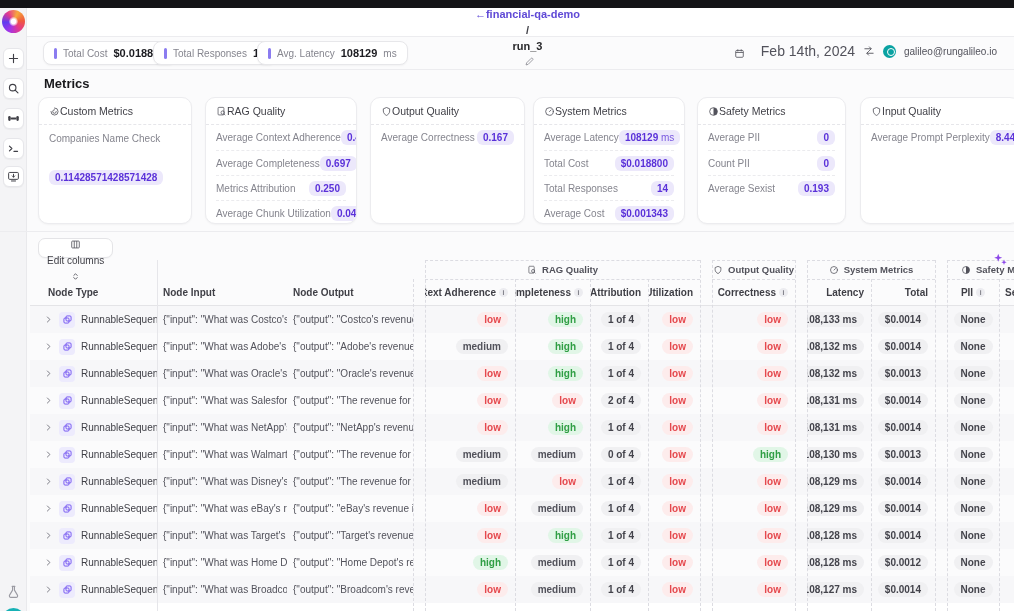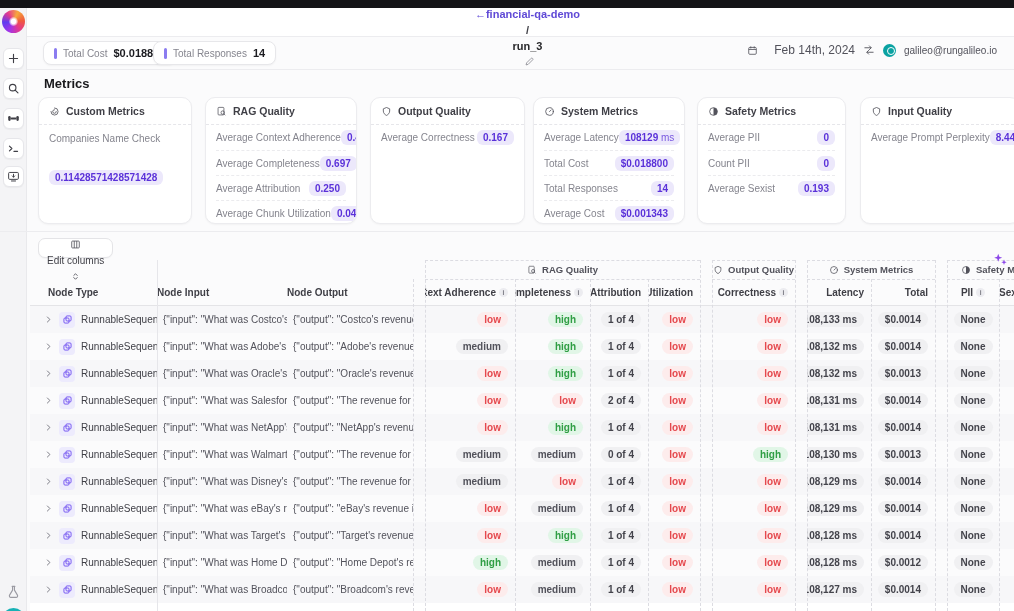--- a/index.html
+++ b/index.html
@@ -35,37 +35,37 @@
 
   
   .statbar{left:27px;top:37px;width:987px;height:33px;border-bottom:1px solid #ececef;}
   .chip{position:absolute;top:4px;height:24px;background:#fff;border:1px solid #e7e7ea;border-radius:8px;
         box-shadow:0 1px 2px rgba(0,0,0,.04);display:flex;align-items:center;gap:6px;padding:0 10px;}
   .chip .bar{width:3px;height:11px;border-radius:2px;background:#8b7cf0;}
   .chip .lbl{font-size:10px;color:#85858e;}
   .chip .val{font-size:11px;font-weight:700;color:#1c1c21;}
   .chip .sfx{font-size:10px;color:#85858e;}
   .hdr-right{position:absolute;right:17px;top:6px;display:flex;align-items:center;gap:8px;}
-  .hdr-right .date{display:flex;align-items:center;gap:16px;font-size:12px;color:#52525b;cursor:pointer;}
+  .hdr-right .date{display:flex;align-items:flex-end;gap:16px;font-size:14px;color:#52525b;cursor:pointer;}
   .hdr-right .date svg{width:11px;height:11px;}
   .cmp{width:12px;height:12px;color:#52525b;cursor:pointer;}
   .avatar{width:13px;height:13px;border-radius:50%;background:#0aa2a2;position:relative;cursor:pointer;}
   .avatar::after{content:"";position:absolute;left:3.5px;top:3.5px;width:6px;height:6px;border-radius:50%;
         border:1.5px solid #fff;}
   .email{font-size:10px;color:#52525b;cursor:pointer;}
 
   
   .mtitle{left:44px;top:76px;display:flex;align-items:center;gap:4px;font-size:13px;font-weight:700;
           color:#18181b;cursor:pointer;}
   .mtitle svg{width:11px;height:11px;color:#3f3f46;}
   .cards{left:0;top:97px;width:1014px;height:127px;}
   .card{position:absolute;top:0;height:127px;background:#fff;border:1px solid #ececef;border-radius:10px;
         box-shadow:0 1px 2px rgba(0,0,0,.04);overflow:hidden;}
-  .card-h{display:flex;align-items:center;gap:6px;height:27px;padding:0 10px;border-bottom:1px dashed #e6e6ea;
-          font-size:10.5px;font-weight:700;color:#3f3f46;}
+  .card-h{display:flex;align-items:center;height:27px;padding:0 10px;border-bottom:1px dashed #e6e6ea;
+          font-size:10.5px;font-weight:400;color:#3f3f46;}
   .card-h svg{width:11px;height:11px;color:#52525b;}
   .card-body{padding:0 10px;}
   .crow{display:flex;align-items:center;justify-content:space-between;height:25px;}
   .crow + .crow{border-top:1px dashed #ebebee;}
   .crow .clbl{font-size:10px;color:#85858e;white-space:nowrap;}
   .pbadge{background:#ece8fb;color:#5a31d9;font-weight:700;font-size:10px;padding:2px 6px;border-radius:6px;
           white-space:nowrap;}
   .pbadge .psfx{font-weight:400;opacity:.8;}
   .card-stack{padding:8px 10px;}
   .card-stack .clbl{font-size:10px;color:#85858e;display:block;margin-bottom:23px;}
@@ -85,21 +85,21 @@
   .tinner{position:absolute;left:0;top:0;width:1029px;}
   .trow{display:grid;grid-template-columns:127px 130px 126px 12px 90px 75px 58px 52px 12px 83px 12px 64px 64px 12px 52px 60px;}
   .grouprow{height:19px;position:relative;}
   .glabel{position:absolute;top:0;height:19px;display:flex;align-items:center;gap:5px;font-size:9.5px;
           font-weight:700;color:#52525b;white-space:nowrap;}
   .glabel svg{width:10px;height:10px;flex:0 0 auto;}
   .glabel .gtxt{overflow:hidden;text-overflow:ellipsis;}
   .headrow{height:27px;border-bottom:1px solid #e4e4e7;}
   .hcell{display:flex;align-items:center;font-size:10px;font-weight:700;color:#3f3f46;white-space:nowrap;
          overflow:hidden;cursor:pointer;}
-  .hcell.hl{padding-left:0;}
+  .hcell.hl{padding-left:6px;}
   .hcell.hr{justify-content:flex-end;padding-right:7px;gap:3px;}
   .hcell.hc{justify-content:center;gap:3px;}
   .hcell.first{padding-left:18px;}
   .info{flex:0 0 auto;width:9px;height:9px;border-radius:50%;background:#ececf0;color:#74747e;font-size:6.5px;
         font-weight:700;display:inline-flex;align-items:center;justify-content:center;font-style:normal;}
   .drow{height:27px;cursor:pointer;}
   .drow.odd{background:#f7f7f9;}
   .dcell{display:flex;align-items:center;overflow:hidden;white-space:nowrap;}
   .cell-type{padding-left:14px;gap:6px;}
   .chev{width:9px;height:9px;color:#71717a;flex:0 0 auto;}
@@ -196,20 +196,26 @@
     <div class="chip" style="left:16px">
       <span class="bar"></span>
       <span class="lbl">Total Cost</span>
       <span class="val">$0.018800</span>
     </div>
     <div class="chip" style="left:126px">
       <span class="bar"></span>
       <span class="lbl">Total Responses</span>
       <span class="val">14</span>
     </div>
+    <div class="chip" style="left:230px">
+      <span class="bar"></span>
+      <span class="lbl">Avg. Latency</span>
+      <span class="val">108129</span>
+      <span class="sfx">ms</span>
+    </div>
     <div class="hdr-right">
       <span class="date">
         <span>
             <svg viewBox="0 0 16 16" width="11" height="11" fill="none" stroke="currentColor" stroke-width="1.2">
               <rect x="2.5" y="3.5" width="11" height="10" rx="1.5"></rect>
               <path d="M2.5 6.5h11M5.5 2v3M10.5 2v3"></path>
             </svg>
           </span>
         <span>Feb 14th, 2024</span>
       </span>
@@ -259,21 +265,21 @@
         <div class="card-body">
           <div class="crow">
             <span class="clbl">Average Context Adherence</span>
             <span class="pbadge">0.405</span>
           </div>
           <div class="crow">
             <span class="clbl">Average Completeness</span>
             <span class="pbadge">0.697</span>
           </div>
           <div class="crow">
-            <span class="clbl">Average Attribution</span>
+            <span class="clbl">Metrics Attribution</span>
             <span class="pbadge">0.250</span>
           </div>
           <div class="crow">
             <span class="clbl">Average Chunk Utilization</span>
             <span class="pbadge">0.046</span>
           </div>
         </div>
       </div>
       <div class="card" style="left: 370px; width: 155px;">
         <div class="card-h">

